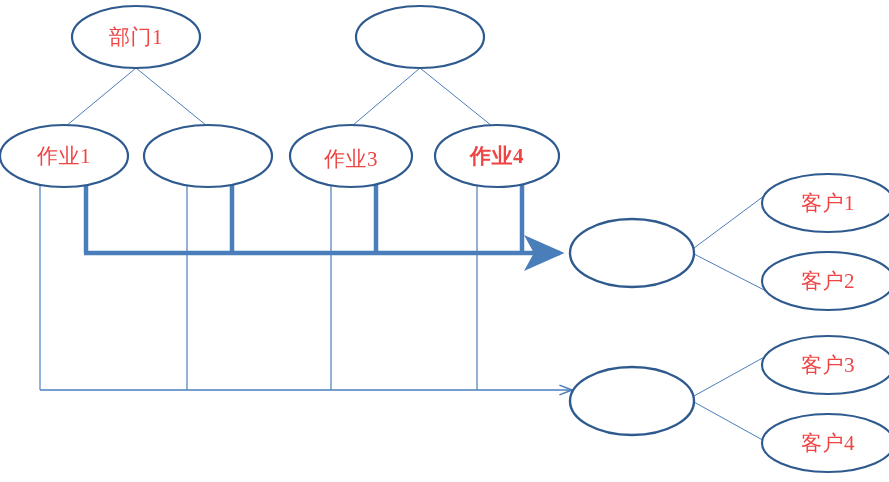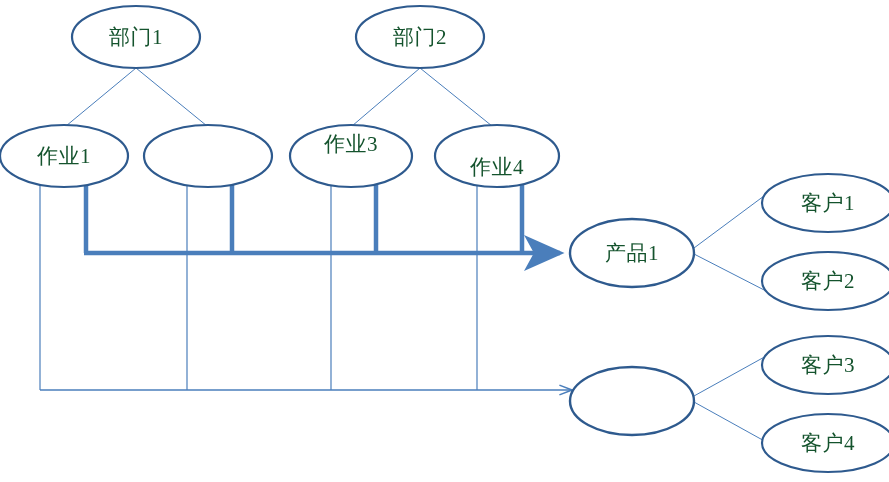--- a/index.html
+++ b/index.html
@@ -21,21 +21,21 @@
     top: 0;
     width: 889px;
     height: 482px;
   }
   .node-label {
     position: absolute;
     display: flex;
     align-items: center;
     justify-content: center;
     text-align: center;
-    color: #14532d;
+    color: #ef4444;
     font-size: 21px;
     font-family: "Liberation Serif", serif;
     white-space: nowrap;
     pointer-events: none;
     letter-spacing: 0.5px;
   }
 </style>
 </head>
 <body>
 
@@ -100,26 +100,24 @@
 
     <g>
       <ellipse cx="828" cy="203" rx="66" ry="29" fill="#FFFFFF" stroke="#2E5A8E" stroke-width="2.2"></ellipse>
       <ellipse cx="828" cy="281" rx="66" ry="29" fill="#FFFFFF" stroke="#2E5A8E" stroke-width="2.2"></ellipse>
       <ellipse cx="828" cy="365" rx="66" ry="29" fill="#FFFFFF" stroke="#2E5A8E" stroke-width="2.2"></ellipse>
       <ellipse cx="828" cy="443" rx="66" ry="29" fill="#FFFFFF" stroke="#2E5A8E" stroke-width="2.2"></ellipse>
     </g>
   </svg>
 
   <div class="node-label" style="left:72px;  top:6px;   width:128px; height:62px;">部门1</div>
-  <div class="node-label" style="left:356px; top:6px;   width:128px; height:62px;">部门2</div>
 
   <div class="node-label" style="left:0px;   top:125px; width:128px; height:62px;font-family:Liberation Serif, serif;">作业1</div>
-  <div class="node-label" style="left:290px; top:113px; width:122px; height:62px;">作业3</div>
-  <div class="node-label" style="left:435px; top:136px; width:124px; height:62px;">作业4</div>
+  <div class="node-label" style="left:290px; top:128px; width:122px; height:62px;">作业3</div>
+  <div class="node-label" style="left:435px; top:125px; width:124px; height:62px;font-weight:bold;">作业4</div>
 
-  <div class="node-label" style="left:570px; top:219px; width:124px; height:68px;">产品1</div>
 
   <div class="node-label" style="left:762px; top:174px; width:132px; height:58px;">客户1</div>
   <div class="node-label" style="left:762px; top:252px; width:132px; height:58px;">客户2</div>
   <div class="node-label" style="left:762px; top:336px; width:132px; height:58px;">客户3</div>
   <div class="node-label" style="left:762px; top:414px; width:132px; height:58px;">客户4</div>
 
 </div>
 
 </body></html>

